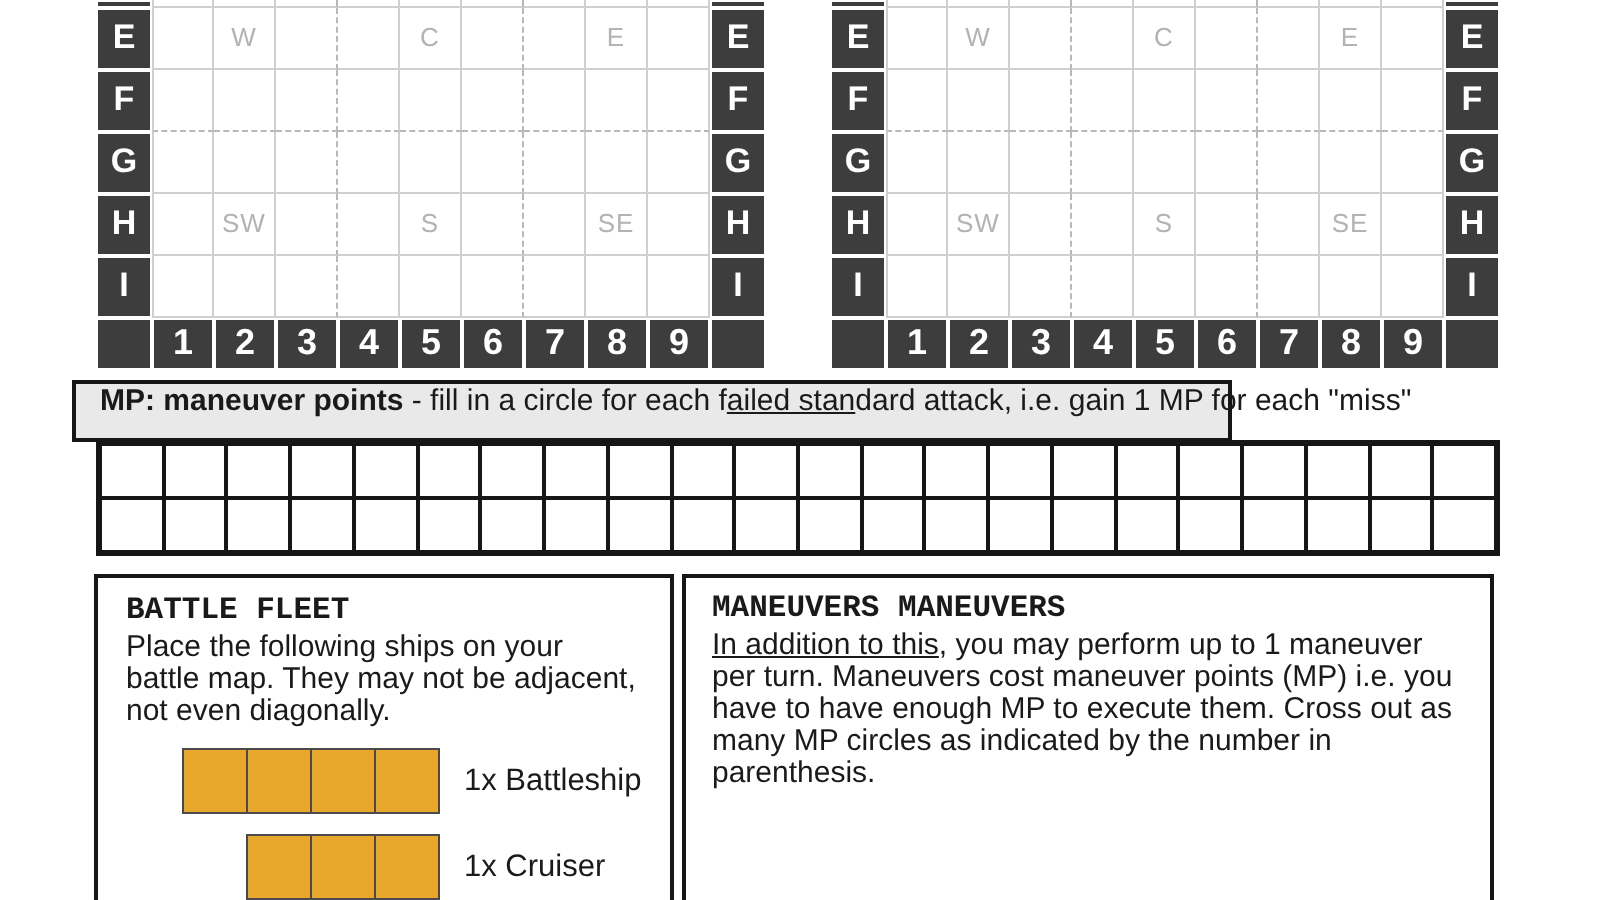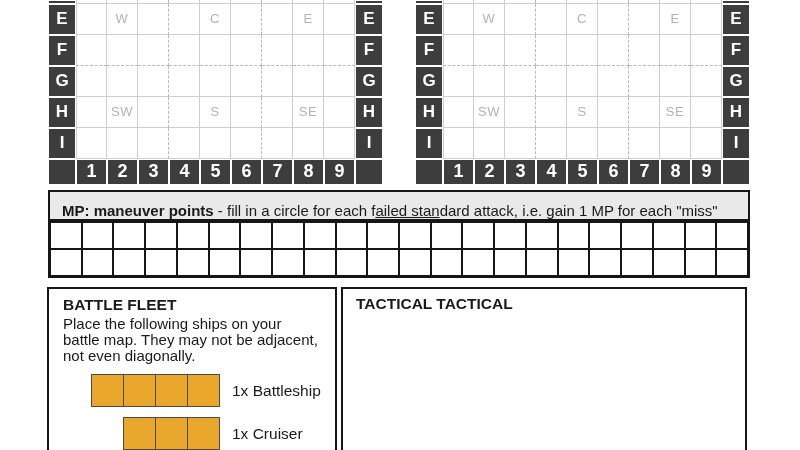--- a/index.html
+++ b/index.html
@@ -27,42 +27,42 @@
   .cell.sec-b{border-bottom:1px dashed #b8b8b8;}
   .dark{
     box-sizing:border-box;background:#3d3d3d;border:1px solid #ffffff;
     display:flex;align-items:center;justify-content:center;
     color:#ffffff;font-weight:bold;font-size:17px;
   }
   .dark.num{font-size:18px;}
   .dark.frag,.dark.corner{font-size:0;}
   
   #mp-header{
-    position:absolute;left:48px;top:190px;width:702px;height:31px;
+    position:absolute;left:36px;top:190px;width:580px;height:31px;
     box-sizing:border-box;border:2px solid #161616;background:#e9e9e9;
-    display:flex;align-items:flex-end;padding-left:12px;
+    display:flex;align-items:flex-start;padding-left:12px;
     font-size:15px;white-space:nowrap;
   }
   #mp-header b{margin-right:0;}
   .u{text-decoration:underline;}
   #mp-cells{
     position:absolute;left:48px;top:220px;width:702px;height:58px;
     box-sizing:border-box;border:2px solid #161616;background:#fff;
     display:grid;grid-template-rows:1fr 1fr;
   }
   .mp-row{display:grid;grid-template-columns:repeat(22,1fr);}
   .mp-cell{box-sizing:border-box;border:1px solid #161616;background:#fff;}
   
   .rulebox{
     position:absolute;top:287px;box-sizing:border-box;
     border:2px solid #161616;background:#fff;height:175px;overflow:hidden;
   }
   #battle-fleet{left:47px;width:290px;padding:7px 14px;}
   #tactical{left:341px;width:406px;padding:6px 13px;}
-  .box-title{font-size:15.5px;font-weight:bold;margin:0 0 2px 0;}
+  .box-title{font-size:15.5px;font-weight:bold;margin:0 0 2px 0;font-family:Liberation Mono, monospace;}
   .box-text{font-size:15px;line-height:16px;margin:0;}
   #tactical .box-text{margin-bottom:0;}
   
   #ships{margin-top:5px;margin-left:25px;}
   .ship-row{display:flex;align-items:center;margin-top:10px;}
   .ship-row:first-child{margin-top:10px;text-align:right;}
   .ship-cells{width:132px;display:flex;justify-content:flex-end;}
   .ship-cell{
     box-sizing:border-box;width:33px;height:33px;background:#e9a82b;
     border:1px solid #4a4a4a;margin-left:-1px;
@@ -304,15 +304,16 @@
           <div class="ship-cell"></div>
           <div class="ship-cell"></div>
           <div class="ship-cell"></div>
         </div>
         <span class="ship-label">1x Cruiser</span>
       </div>
     </div>
 </div>
 
 <div class="rulebox" id="tactical">
-  <p class="box-title">TACTICAL TACTICAL</p>
+  <p class="box-title">MANEUVERS MANEUVERS</p>
+  <p class="box-text"><span class="u">In addition to this</span><span>, you may perform up to 1 maneuver per turn. Maneuvers cost  maneuver points (MP) i.e. you have to have enough MP to execute them. Cross out as many MP circles as indicated by the number in parenthesis.</span></p>
 
 </div>
 
 </body></html>

